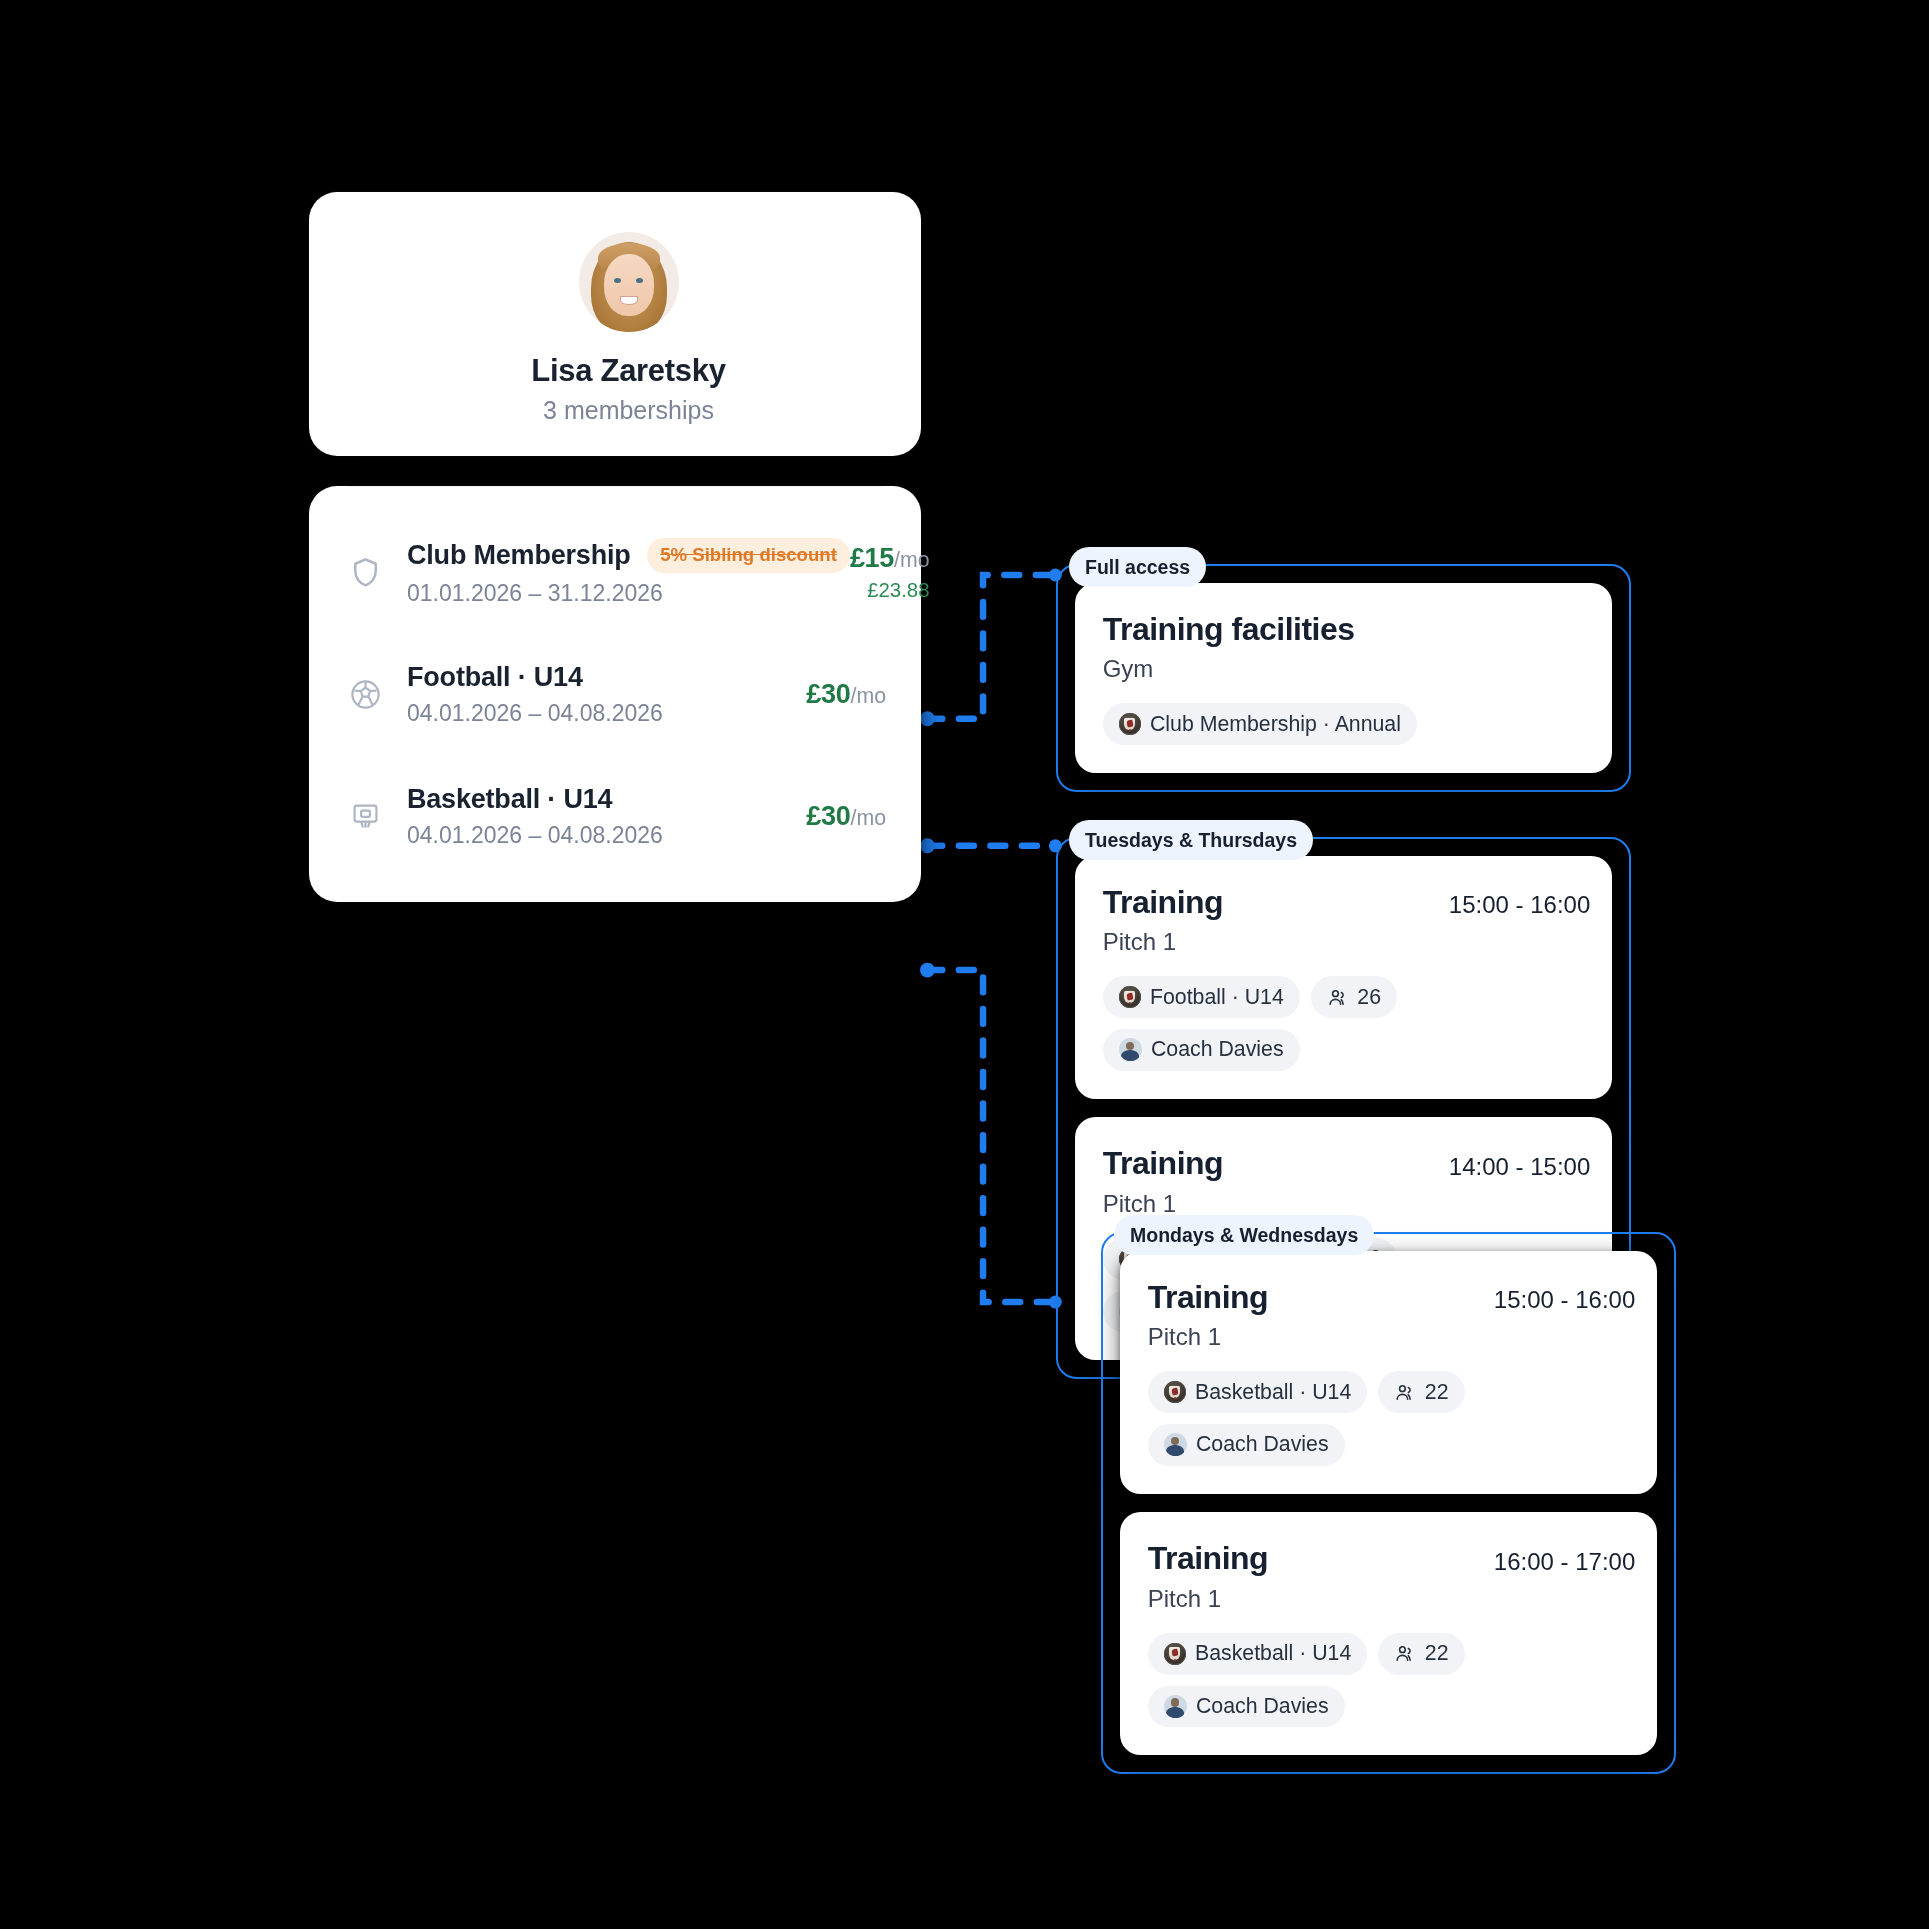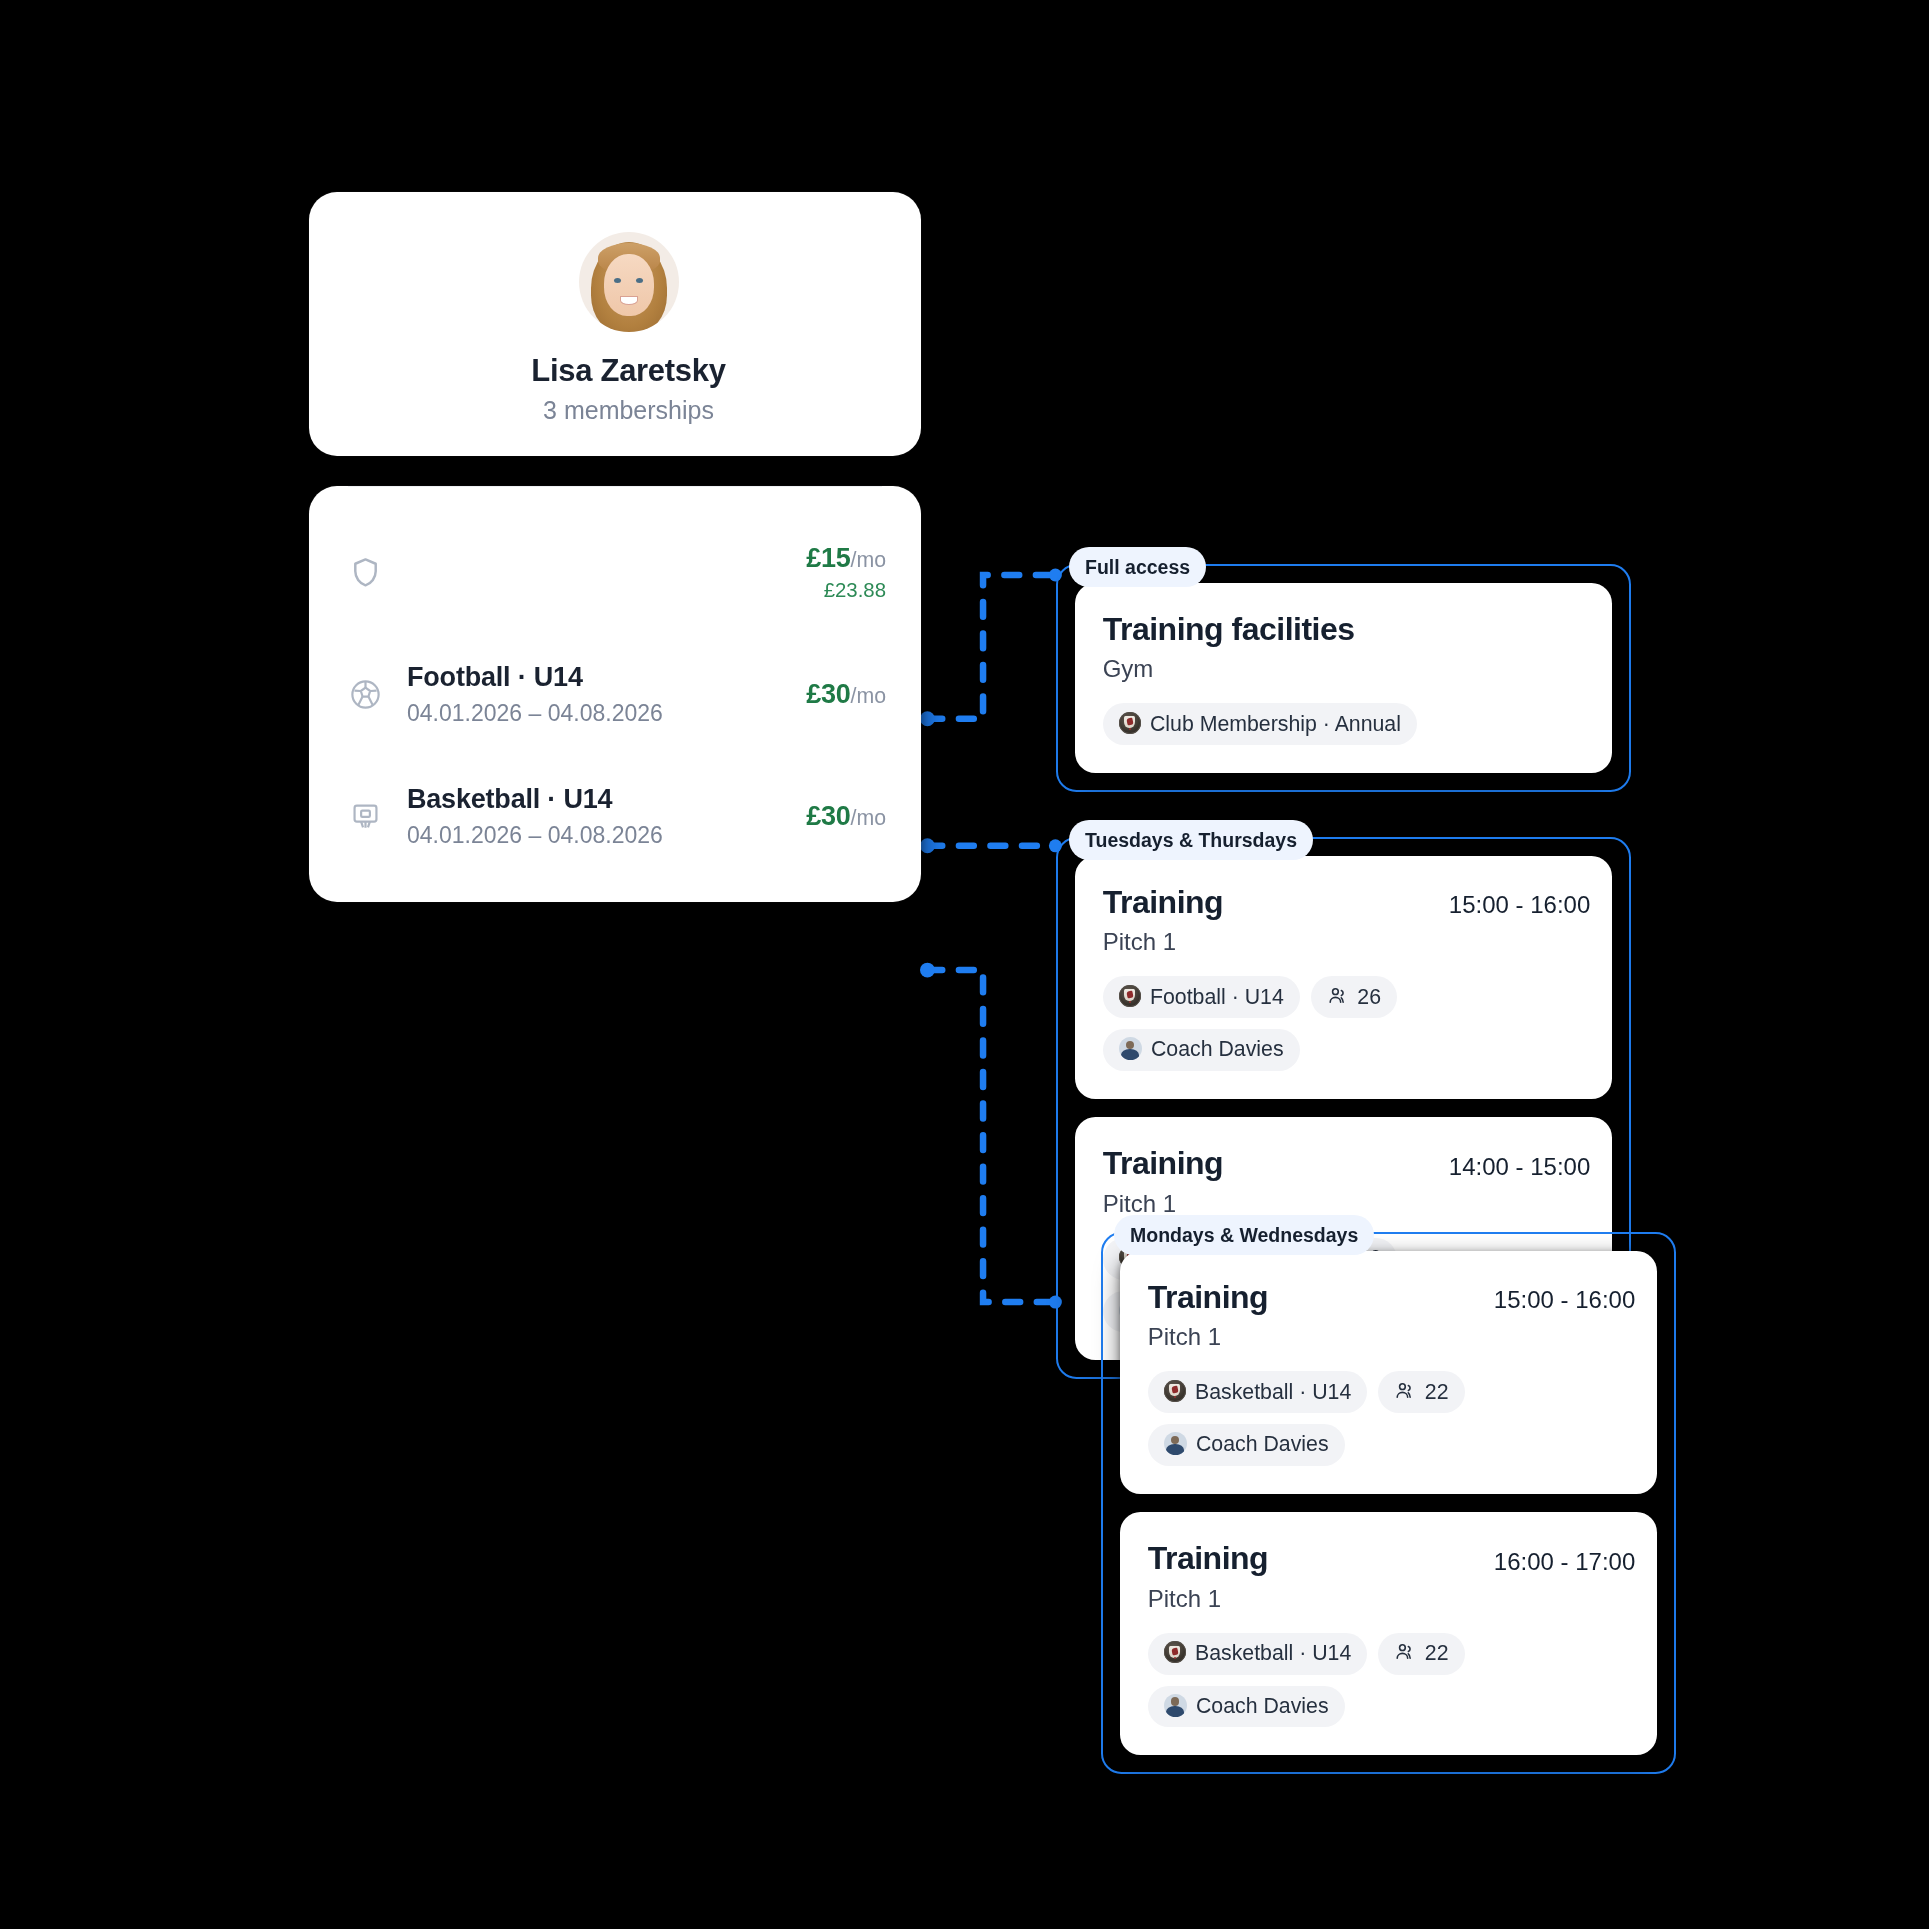--- a/index.html
+++ b/index.html
@@ -349,20 +349,21 @@
 
   .chips {
     margin-top: 20.4px;
     display: flex;
     align-items: center;
     gap: 11px;
     flex-wrap: wrap;
   }
   .chip {
     display: inline-flex;
+    align-items: center;
     gap: 9.3px;
     background: #f2f3f6;
     border-radius: 927px;
     padding: 8.3px 16px;
     font-size: 21.3px;
     color: #26303f;
     white-space: nowrap;
   }
   .chip .crest { width: 22px; height: 22px; box-shadow: inset 0 0 0 0.9px #565049; }
 
@@ -441,20 +442,27 @@
 
 
       <div id="membership-divider"></div>
 
       <div class="m-row first">
         <span class="m-icon">
           <svg viewBox="0 0 24 24" fill="none" stroke="currentColor" stroke-width="1.7">
             <path d="M12 3l7 3v5.2c0 4.3-2.9 8.2-7 9.6-4.1-1.4-7-5.3-7-9.6V6l7-3z" stroke-linejoin="round"></path>
           </svg>
         </span>
+        <div class="m-body">
+          <div class="m-title-line">
+            <span class="m-title">Club Membership</span>
+            <span class="m-discount">5% Sibling discount</span>
+          </div>
+          <div class="m-dates">01.01.2026 – 31.12.2026</div>
+        </div>
         <div class="m-price">
           <div>
             <span class="amount">£15</span><span class="per">/mo</span>
           </div>
           <div class="original">£23.88</div>
         </div>
       </div>
 
       <div class="m-row">
         <span class="m-icon">

